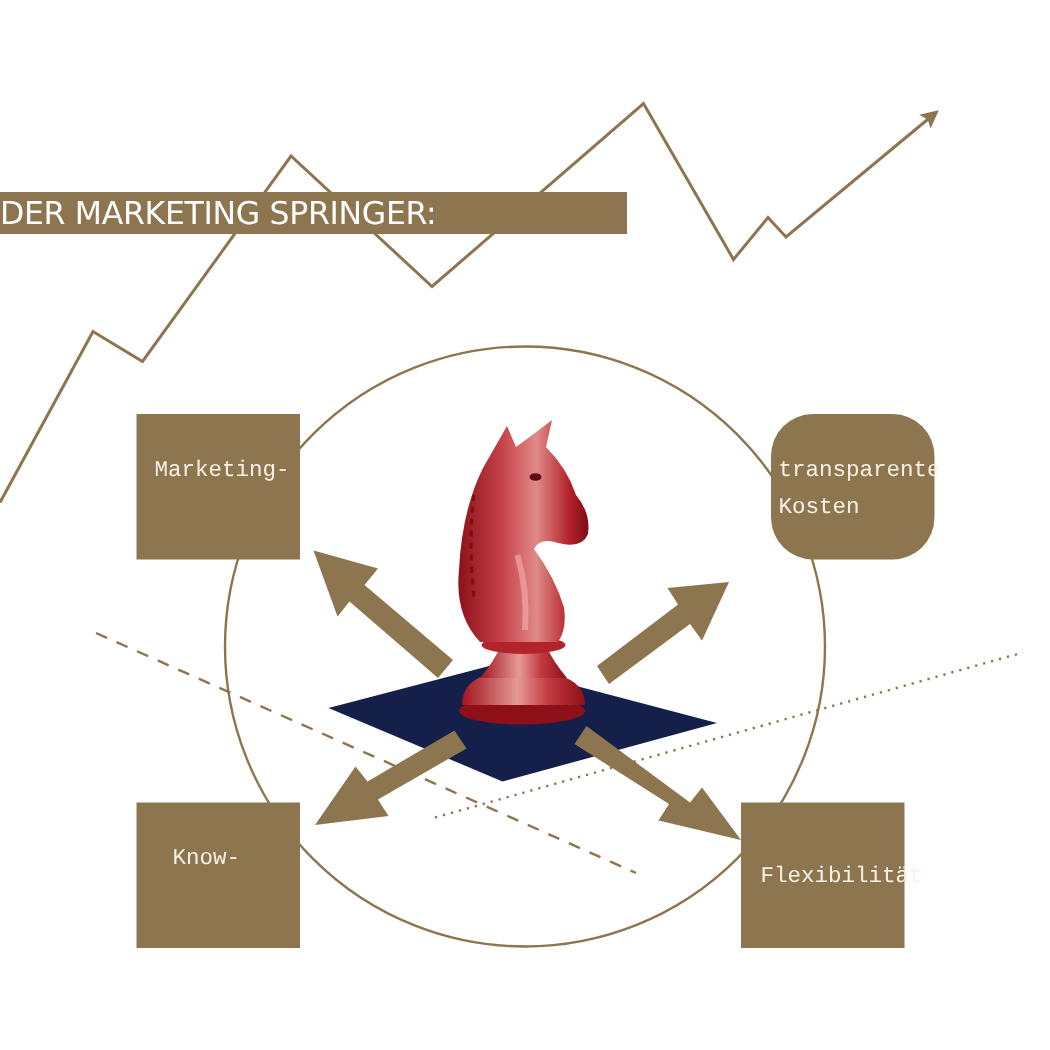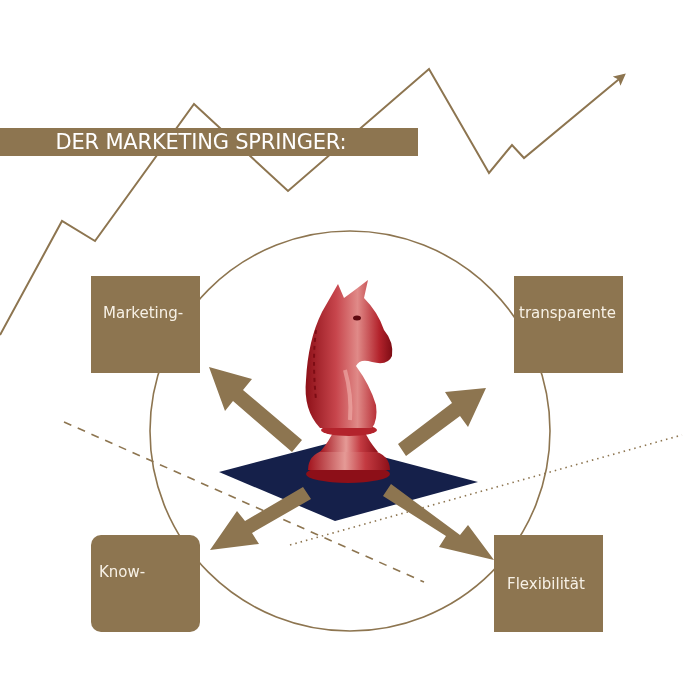--- a/index.html
+++ b/index.html
@@ -1,30 +1,30 @@
 <!DOCTYPE html>
 <html><head>
   <meta charset="utf-8">
   <style>
     html, body { margin: 0; padding: 0; background: #ffffff; }
     body { width: 700px; height: 700px; position: relative; overflow: hidden; font-family: "DejaVu Sans", "Liberation Sans", sans-serif; }
     #canvas { position: absolute; left: 0; top: 0; width: 700px; height: 700px; }
     .banner {
       position: absolute; left: 0; top: 128px; width: 418px; height: 28px;
       background: #8d7550; color: #ffffff; font-size: 21px; line-height: 28px;
-      text-align: center; padding-right: 16px; box-sizing: border-box; letter-spacing: -0.2px;
+      text-align: left; padding-right: 16px; box-sizing: border-box; letter-spacing: -0.2px;
     }
     .box {
       position: absolute; width: 109px; height: 97px; background: #8d7550;
       color: #f7f1e6; font-size: 15px; line-height: 25px; box-sizing: border-box;
     }
-    .box span { display: block; }
+    .box span { display: block; font-family: Liberation Mono, monospace; }
     #box-mf { left: 91px; top: 276px; padding: 25px 0 0 12px; }
-    #box-tk { left: 514px; top: 276px; padding: 25px 12px 0 5px; }
-    #box-kh { left: 91px; top: 535px; padding: 25px 0 0 8px; border-radius: 10px; }
+    #box-tk { left: 514px; top: 276px; padding: 25px 12px 0 5px; border-radius: 28px; }
+    #box-kh { left: 91px; top: 535px; padding: 25px 0 0 24px; }
     #box-fx { left: 494px; top: 535px; padding: 37px 0 0 13px; }
   </style>
 </head>
 <body>
 
 <svg id="canvas" width="700" height="700" viewBox="0 0 700 700" xmlns="http://www.w3.org/2000/svg">
   <defs>
     <marker id="trendArrow" viewBox="0 0 10 10" refX="8" refY="5" markerWidth="6" markerHeight="6" orient="auto">
       <path d="M0,0 L10,5 L0,10 L2,5 Z" fill="#8d7550"></path>
     </marker>
@@ -94,19 +94,20 @@
   </g>
 </svg>
 
 <div class="banner">DER MARKETING SPRINGER:</div>
 
 <div class="box" id="box-mf">
   <span>Marketing-</span>
 </div>
 <div class="box" id="box-tk">
   <span>transparente</span>
+  <span>Kosten</span>
 </div>
 <div class="box" id="box-kh">
   <span>Know-</span>
 </div>
 <div class="box" id="box-fx">
   <span>Flexibilität</span>
 </div>
 
 </body></html>

